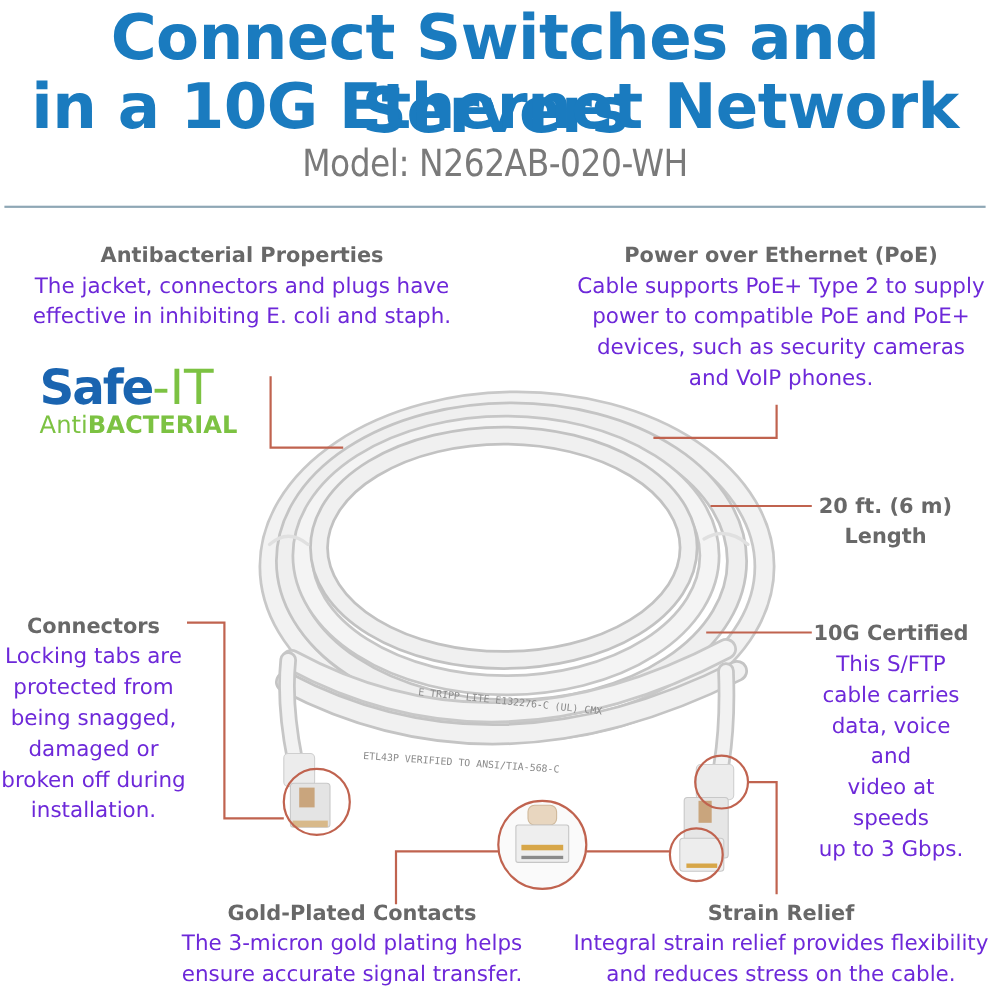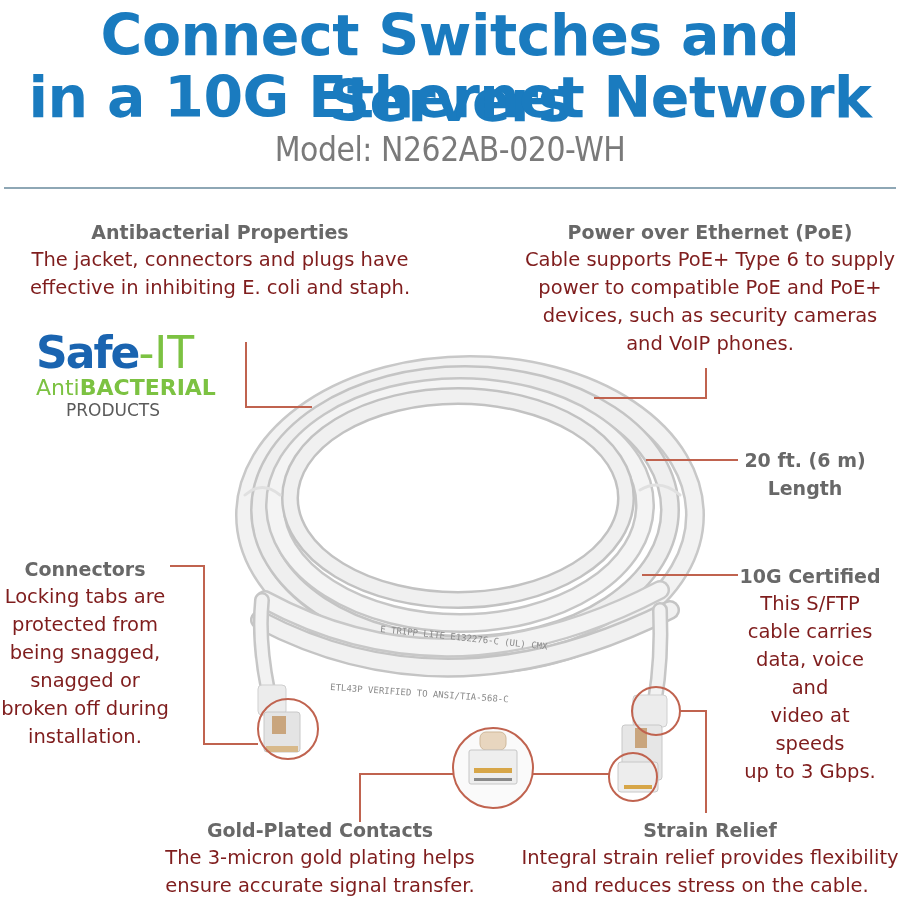--- a/index.html
+++ b/index.html
@@ -18,21 +18,21 @@
     font-size: 34px; color: #7a7a7a; font-family: "DejaVu Sans", sans-serif;
     font-weight: normal; letter-spacing: -0.5px; transform: scaleX(0.88);
   }
   .separator {
     position: absolute; top: 187px; left: 4px; width: 892px; height: 2px;
     background: #8ea7b5;
   }
 
   .feature { position: absolute; text-align: center; color: #6e6e6e; }
   .feature .head { font-weight: bold; font-size: 19px; color: #686868; font-family: "DejaVu Sans", sans-serif; }
-  .feature .body { font-size: 19.5px; line-height: 28px; color: #7f1d1d; font-family: "DejaVu Sans", sans-serif; }
+  .feature .body { font-size: 19.5px; line-height: 28px; color: #6d28d9; font-family: "DejaVu Sans", sans-serif; }
   .feature .head { line-height: 28px; }
 
   #f-antibac { left: 0; top: 218px; width: 440px; }
   #f-poe { left: 520px; top: 218px; width: 380px; }
   #f-length { left: 735px; top: 446px; width: 140px; }
   #f-10g { left: 735px; top: 562px; width: 150px; }
   #f-snag { left: 0; top: 555px; width: 170px; }
   #f-gold { left: 150px; top: 816px; width: 340px; }
   #f-strain { left: 520px; top: 816px; width: 380px; }
 
@@ -124,32 +124,31 @@
     <polyline points="170,566 204,566 204,744 258,744"></polyline>
     <polyline points="360,822 360,774 453,774"></polyline>
     <polyline points="533,774 610,774"></polyline>
     <polyline points="680,711 706,711 706,813"></polyline>
   </g>
 </svg>
 
 <div class="logo">
   <div class="safe"><span>Safe</span><span class="it">-IT</span></div>
   <div class="anti"><span>Anti</span><b>BACTERIAL</b></div>
-  <div class="products">PRODUCTS</div>
 </div>
 
 <div class="feature" id="f-antibac">
   <div class="head">Antibacterial Properties</div>
   <div class="body">The jacket, connectors and plugs have</div>
   <div class="body">effective in inhibiting E. coli and staph.</div>
 </div>
 
 <div class="feature" id="f-poe">
   <div class="head">Power over Ethernet (PoE)</div>
-  <div class="body">Cable supports PoE+ Type 6 to supply</div>
+  <div class="body">Cable supports PoE+ Type 2 to supply</div>
   <div class="body">power to compatible PoE and PoE+</div>
   <div class="body">devices, such as security cameras</div>
   <div class="body">and VoIP phones.</div>
 </div>
 
 <div class="feature" id="f-length">
   <div class="head">20 ft. (6 m)</div>
   <div class="head">Length</div>
 </div>
 
@@ -160,21 +159,21 @@
   <div class="body">data, voice and</div>
   <div class="body">video at speeds</div>
   <div class="body">up to 3 Gbps.</div>
 </div>
 
 <div class="feature" id="f-snag">
   <div class="head">Connectors</div>
   <div class="body">Locking tabs are</div>
   <div class="body">protected from</div>
   <div class="body">being snagged,</div>
-  <div class="body">snagged or</div>
+  <div class="body">damaged or</div>
   <div class="body">broken off during</div>
   <div class="body">installation.</div>
 </div>
 
 <div class="feature" id="f-gold">
   <div class="head">Gold-Plated Contacts</div>
   <div class="body">The 3-micron gold plating helps</div>
   <div class="body">ensure accurate signal transfer.</div>
 </div>
 

